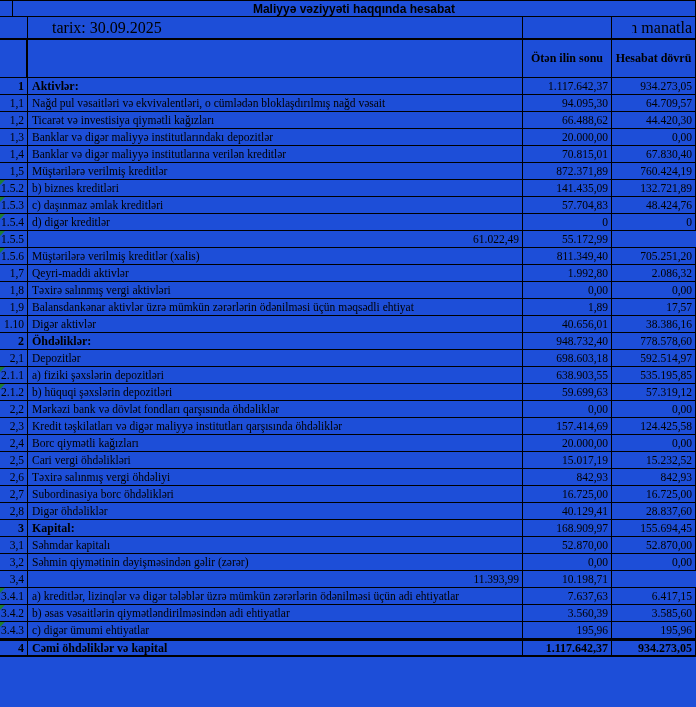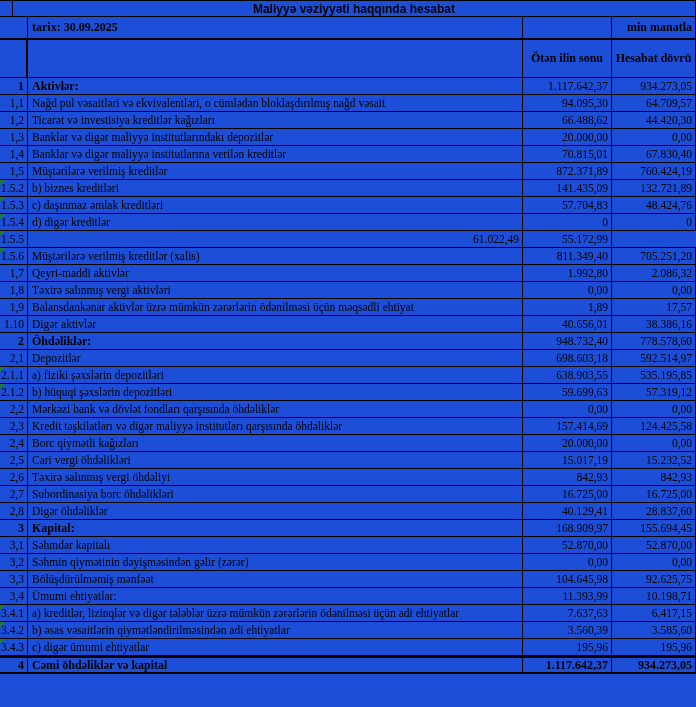--- a/index.html
+++ b/index.html
@@ -44,21 +44,21 @@
   .title-cell{
     flex:1;
     border-left:1px solid #000;
     border-right:1px solid #000;
     display:flex;align-items:center;justify-content:center;
     font-family:"Liberation Sans", sans-serif;
     font-weight:bold;font-size:12px;
   }
   
   .meta-row{height:23px;border-bottom:2px solid #000;}
-  .meta-row .cell{font-weight:bold;font-size:12px;}
+  .meta-row .cell{font-weight:normal;font-size:16px;margin-left:20px;}
   
   .header-row{height:38px;}
   .header-row .c-num{border-right:2px solid #000;}
   .header-row .c-col1{border-left:1px solid #000;margin-left:-1px;}
   .header-row .hdr{justify-content:center;font-weight:bold;font-size:12px;text-align:center;}
   
   .bold .cell{font-weight:bold;font-size:12px;}
   .bold-label .c-num,.bold-label .c-label{font-weight:bold;font-size:12px;}
   .thick-top{border-top:2px solid #000;height:18px;border-bottom:2px solid #000;}
   .tri{
@@ -100,21 +100,21 @@
     <div class="cell c-val">934.273,05</div>
   </div>
       <div class="row">
     <div class="cell c-num">1,1</div>
     <div class="cell c-label">Nağd pul vəsaitləri və ekvivalentləri, o cümlədən bloklaşdırılmış nağd vəsait</div>
     <div class="cell c-val">94.095,30</div>
     <div class="cell c-val">64.709,57</div>
   </div>
       <div class="row">
     <div class="cell c-num">1,2</div>
-    <div class="cell c-label">Ticarət və investisiya kreditlər kağızları</div>
+    <div class="cell c-label">Ticarət və investisiya qiymətli kağızları</div>
     <div class="cell c-val">66.488,62</div>
     <div class="cell c-val">44.420,30</div>
   </div>
       <div class="row">
     <div class="cell c-num">1,3</div>
     <div class="cell c-label">Banklar və digər maliyyə institutlarındakı depozitlər</div>
     <div class="cell c-val">20.000,00</div>
     <div class="cell c-val">0,00</div>
   </div>
       <div class="row">
@@ -260,28 +260,21 @@
     <div class="cell c-val">52.870,00</div>
     <div class="cell c-val">52.870,00</div>
   </div>
       <div class="row">
     <div class="cell c-num">3,2</div>
     <div class="cell c-label">Səhmin qiymətinin dəyişməsindən gəlir (zərər)</div>
     <div class="cell c-val">0,00</div>
     <div class="cell c-val">0,00</div>
   </div>
       <div class="row">
-    <div class="cell c-num">3,3</div>
-    <div class="cell c-label">Bölüşdürülməmiş mənfəət</div>
-    <div class="cell c-val">104.645,98</div>
-    <div class="cell c-val">92.625,75</div>
-  </div>
-      <div class="row">
     <div class="cell c-num">3,4</div>
-    <div class="cell c-label">Ümumi ehtiyatlar:</div>
     <div class="cell c-val">11.393,99</div>
     <div class="cell c-val">10.198,71</div>
   </div>
       <div class="row">
     <div class="cell c-num">3.4.1<span class="tri"></span></div>
     <div class="cell c-label">a) kreditlər, lizinqlər və digər tələblər üzrə mümkün zərərlərin ödənilməsi üçün adi ehtiyatlar</div>
     <div class="cell c-val">7.637,63</div>
     <div class="cell c-val">6.417,15</div>
   </div>
       <div class="row">

